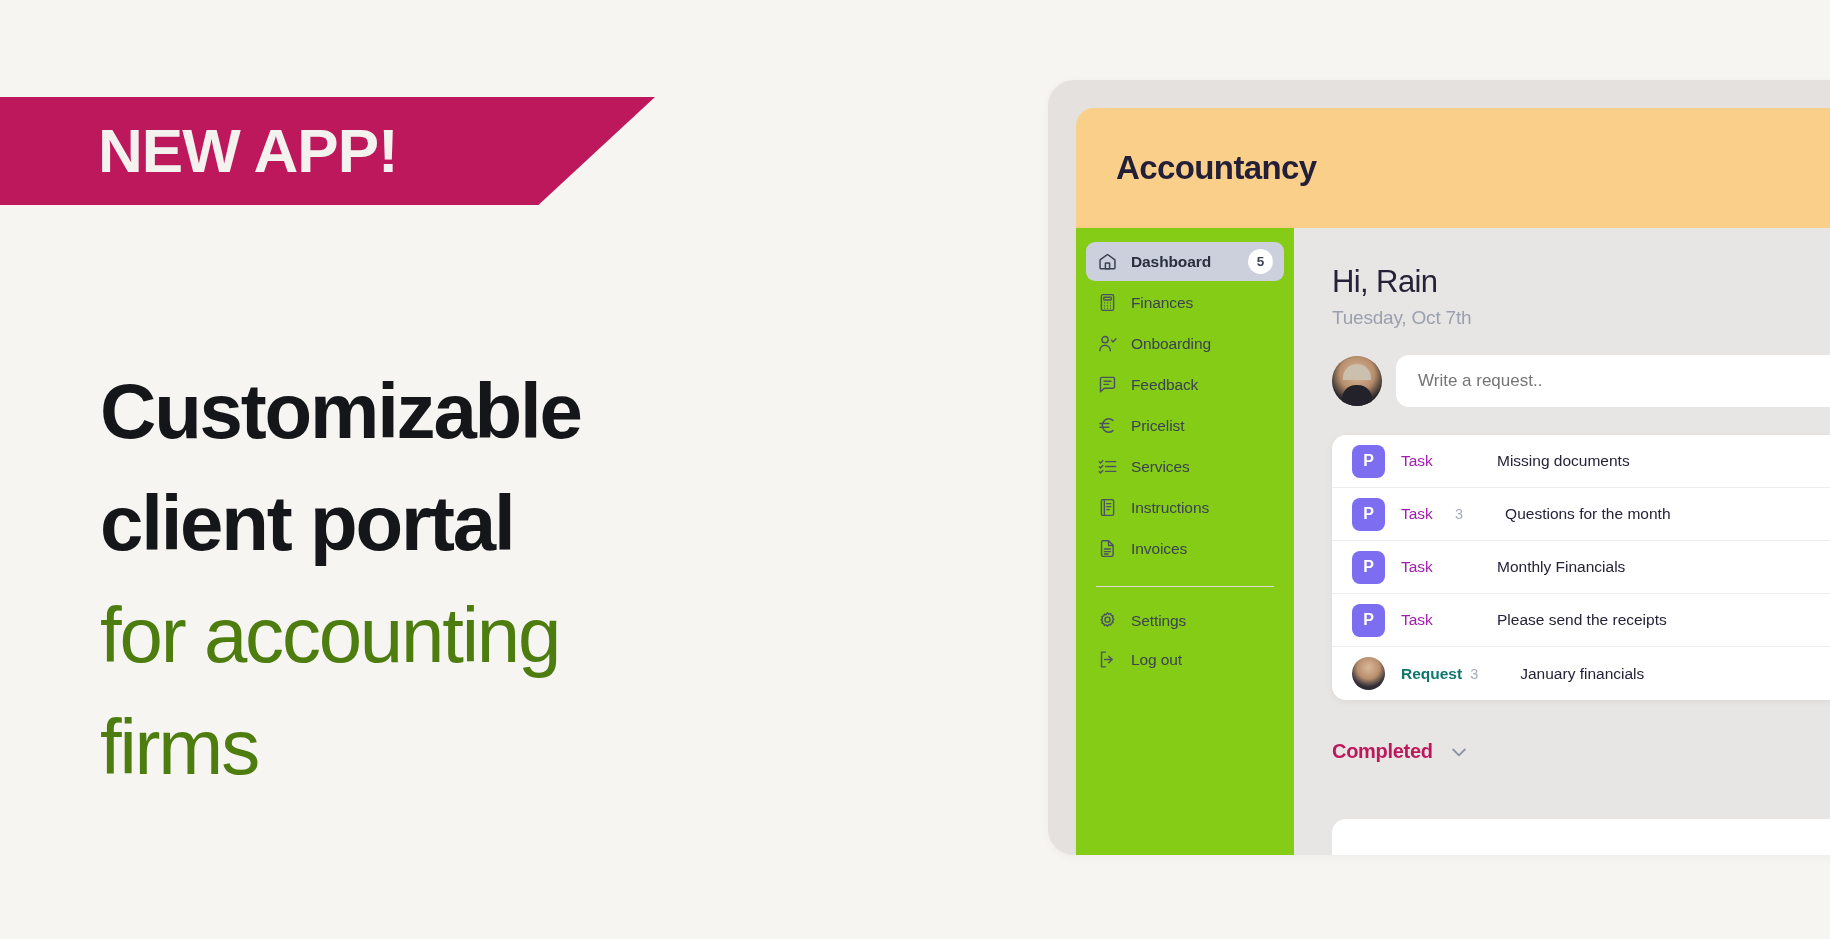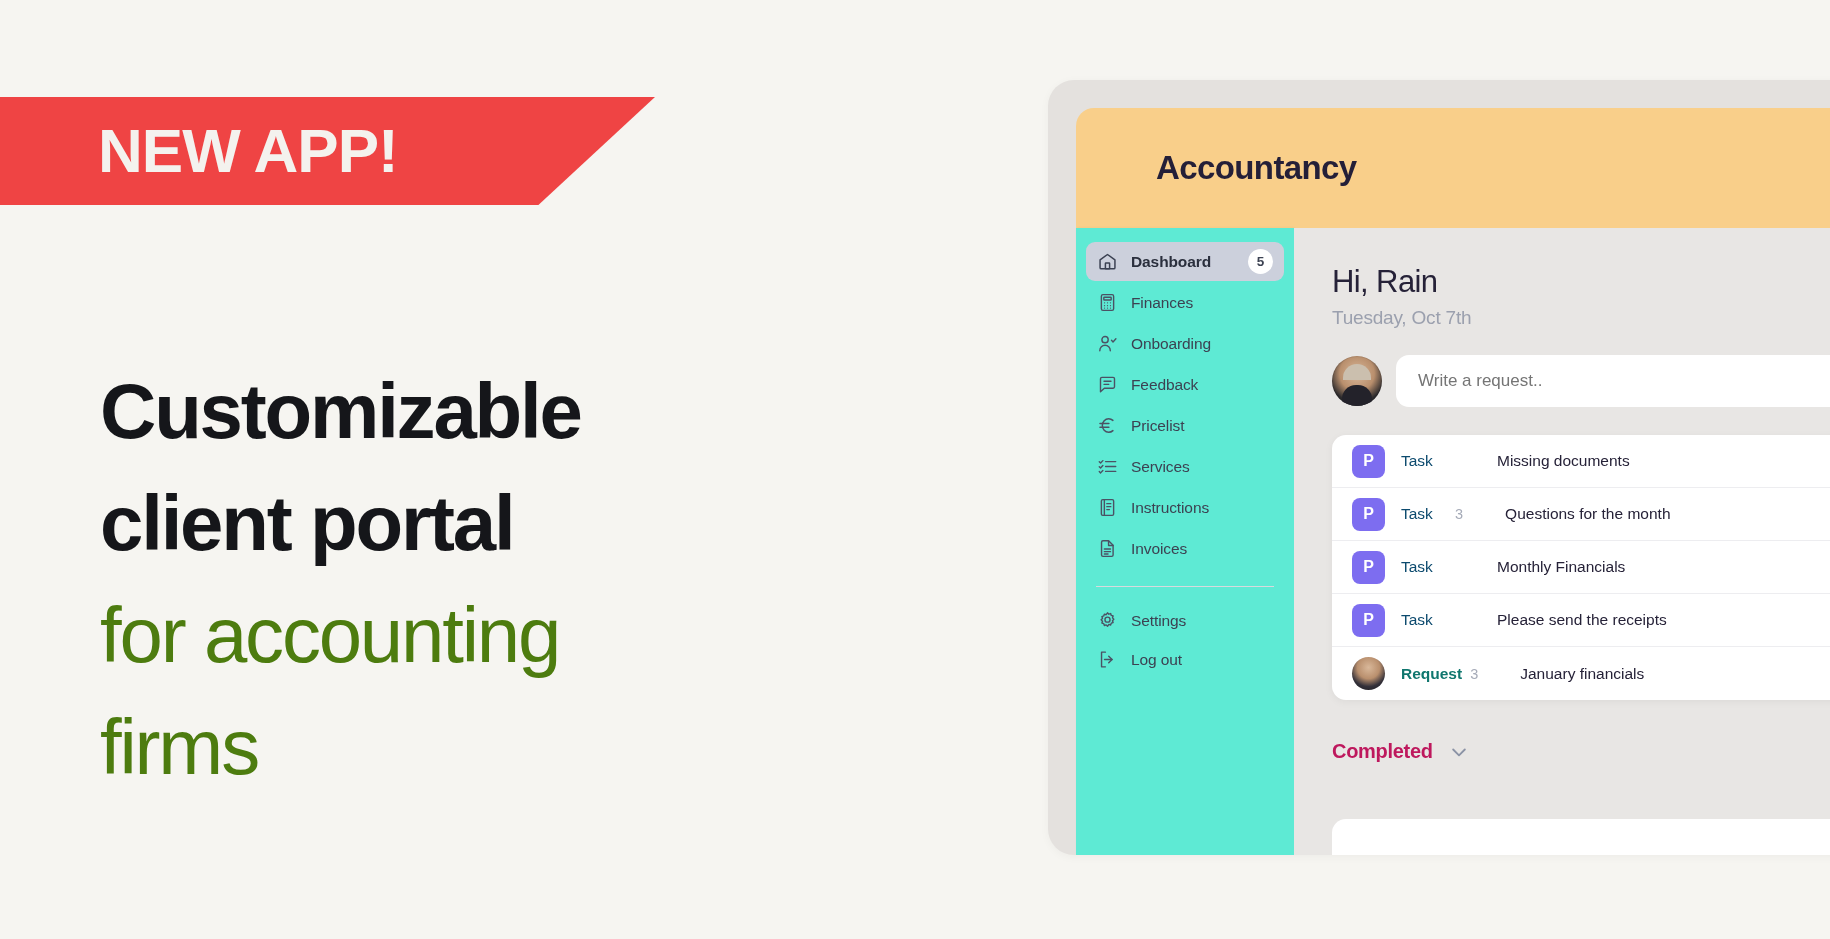--- a/index.html
+++ b/index.html
@@ -8,21 +8,21 @@
     overflow: hidden;
     background: #f6f5f1;
     font-family: "Liberation Sans", sans-serif;
   }
   .stage { position: relative; width: 1830px; height: 939px; background: #f6f5f1; }
 
   
   .promo-banner {
     position: absolute; left: 0; top: 97px;
     width: 655px; height: 108px;
-    background: #ef4444;
+    background: #be185d;
     clip-path: polygon(0 0, 100% 0, 82.2% 100%, 0 100%);
     display: flex; align-items: center;
   }
   .promo-banner-text {
     color: #f4f2ee;
     font-size: 62px;
     font-weight: 800;
     letter-spacing: -1px;
     margin-left: 98px;
     line-height: 1;
@@ -55,27 +55,26 @@
     height: 120px;
     background: #f9cf8a;
     border-radius: 18px 18px 0 0;
     display: flex; align-items: center;
     padding-left: 40px;
     position: relative;
   }
   .app-topbar-title {
     font-size: 33px; font-weight: 700; color: #241f38;
     letter-spacing: -0.6px;
-    margin-left: 40px;
   }
   .app-body { display: flex; height: 627px; }
 
   .sidebar {
     width: 218px;
-    background: #5eead4;
+    background: #84cc16;
     border-radius: 0 0 0 0;
     padding: 14px 10px 10px 10px;
     display: flex; flex-direction: column;
     box-shadow: 1px 0 3px rgba(0,0,0,0.05);
     position: relative;
   }
   .nav-list { display: flex; flex-direction: column; gap: 2px; }
   .nav-item {
     display: flex; align-items: center;
     gap: 13px;
@@ -168,21 +167,21 @@
     display: flex; align-items: center; justify-content: center;
     flex: 0 0 33px;
   }
   .tag-avatar {
     width: 33px; height: 33px; border-radius: 50%;
     flex: 0 0 33px;
     background: radial-gradient(circle at 50% 32%, #d9b89a 0%, #b98f6d 40%, #34313a 68%, #17161b 100%);
     position: relative; overflow: hidden;
   }
   .task-kind {
-    font-size: 15.5px; color: #0c4a6e;
+    font-size: 15.5px; color: #a21caf;
     min-width: 46px;
   }
   .task-kind.bold { font-weight: 700; color: #0f766e; }
   .task-count { font-size: 14.5px; color: #a6abb8; margin-left: -8px; }
   .task-title {
     font-size: 15.5px; font-weight: 400; color: #262238;
     margin-left: 26px; white-space: nowrap;
   }
 
   .completed-row {

